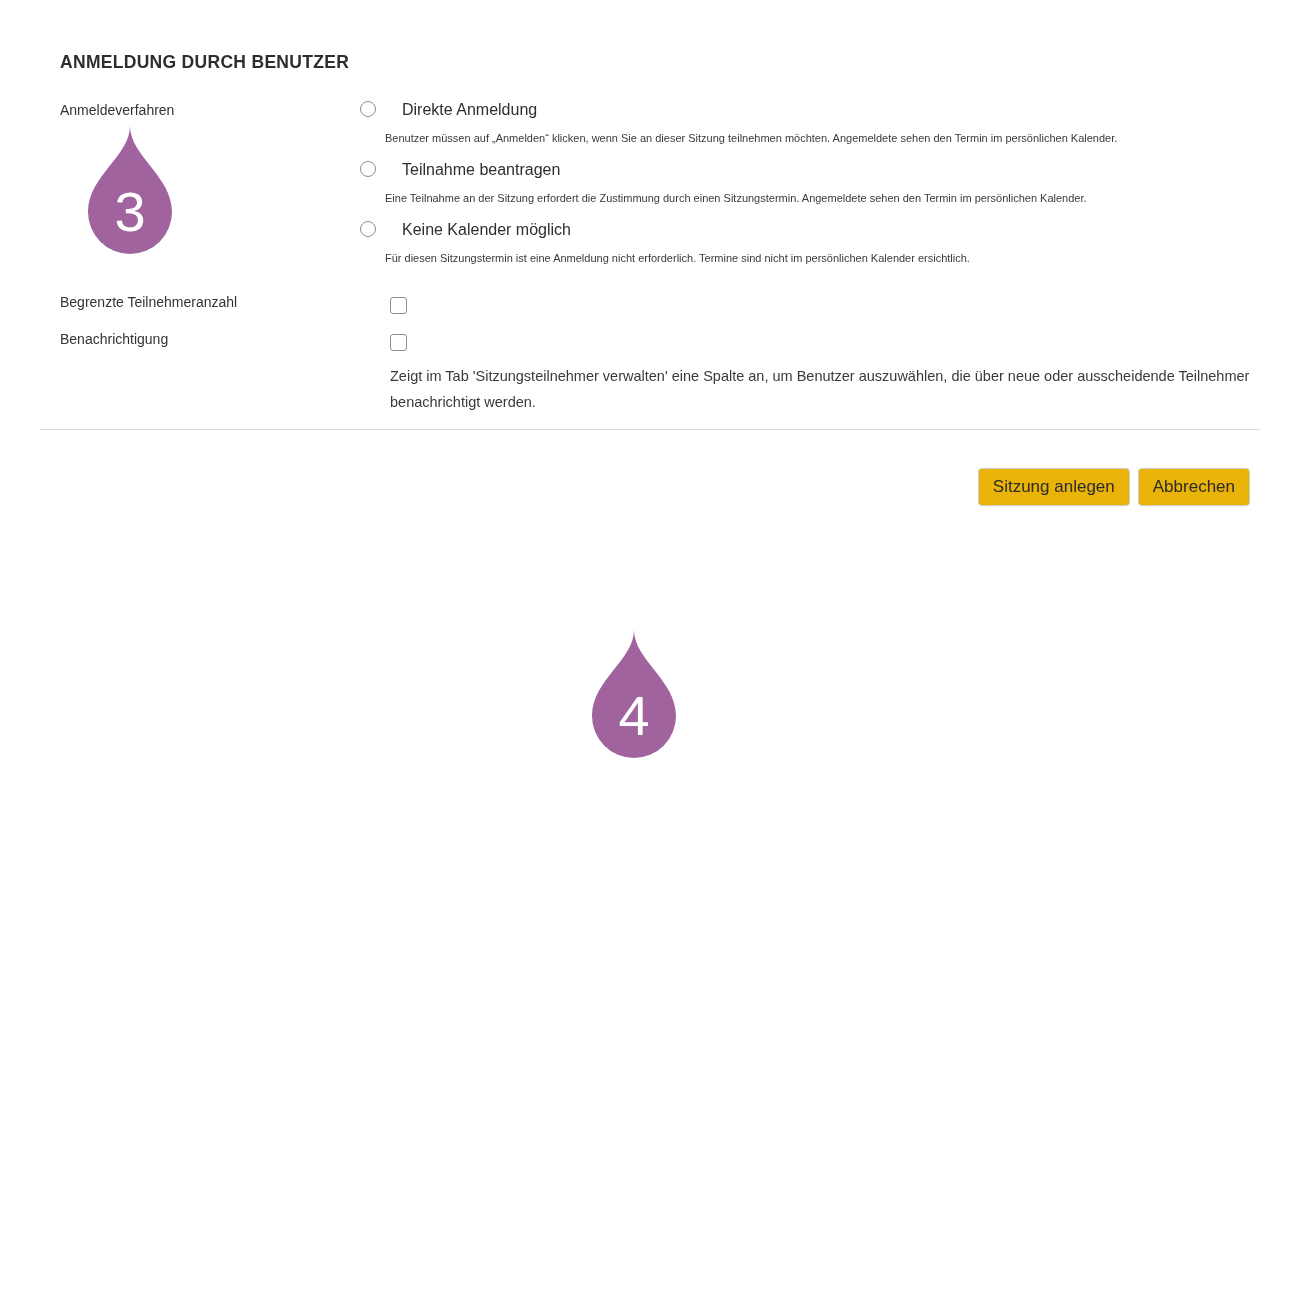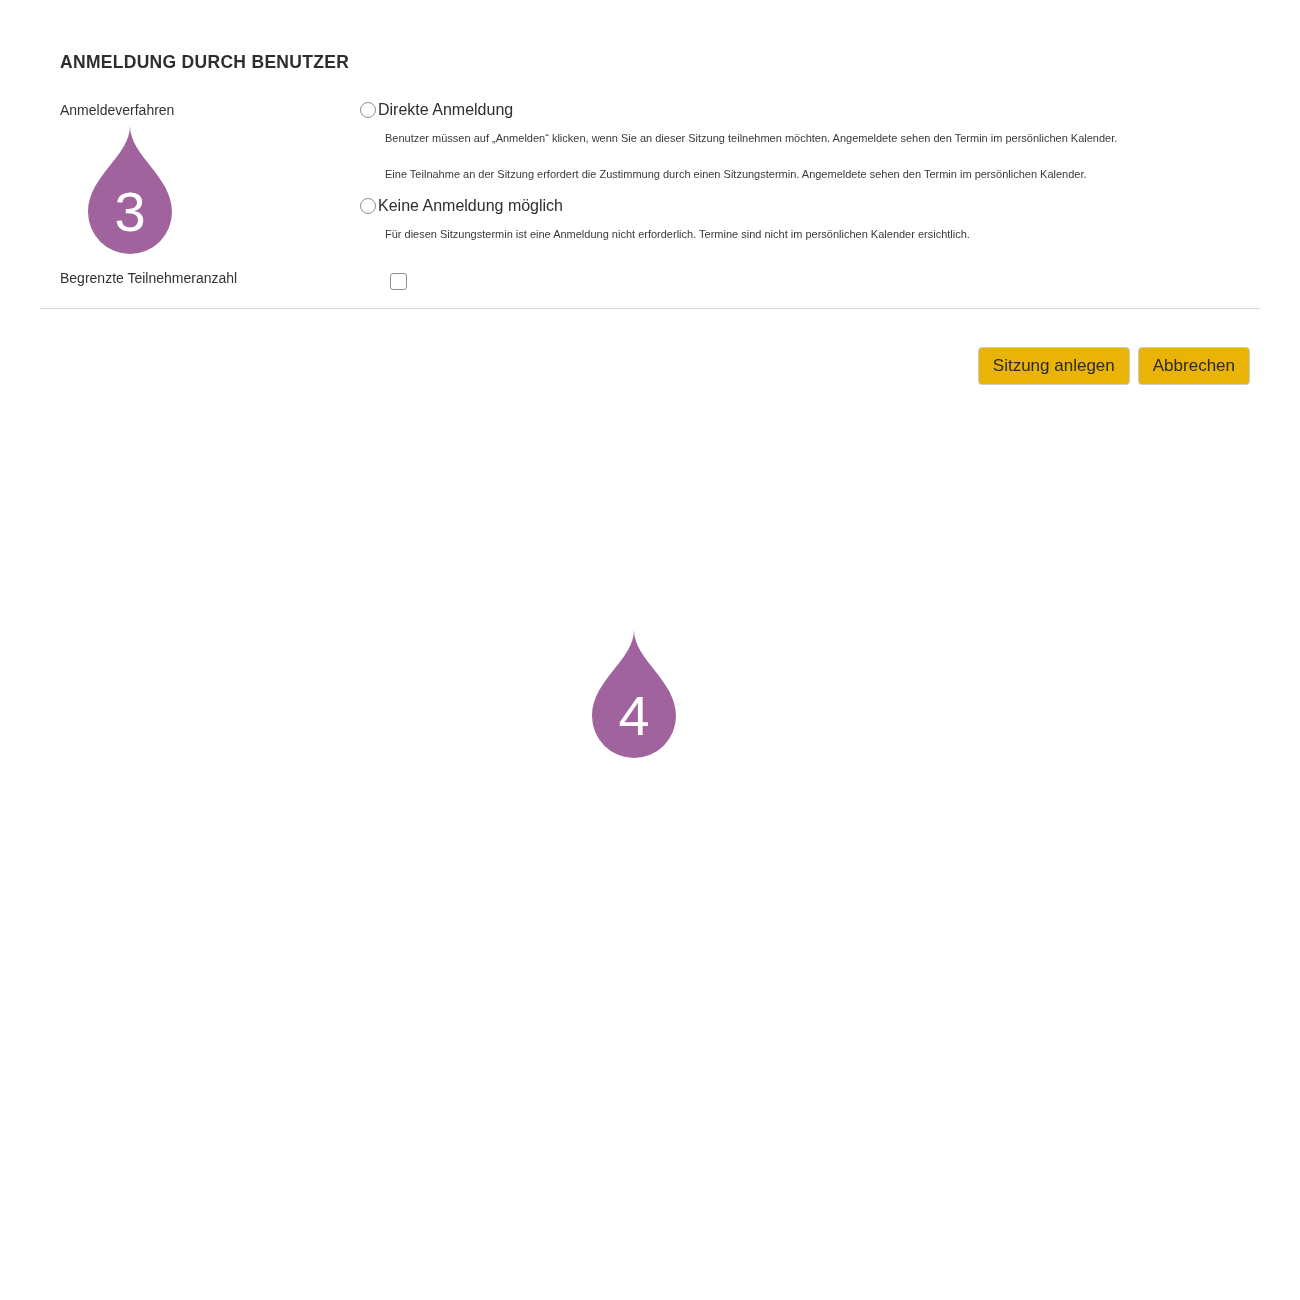--- a/index.html
+++ b/index.html
@@ -27,22 +27,21 @@
     grid-template-columns: 300px 1fr;
     align-items: start;
   }
   .field-label {
     font-size: 14px;
     color: #333333;
     padding-top: 1px;
   }
   .radio-option {
     display: flex;
-    align-items: center;
-    gap: 2px;
+    gap: 26px;
     margin-bottom: 6px;
     cursor: pointer;
   }
   .radio {
     width: 16px; height: 16px;
     border: 1px solid #8f8f8f;
     border-radius: 50%;
     background: #ffffff;
     flex: 0 0 auto;
     display: flex;
@@ -132,39 +131,50 @@
   <div class="form-row">
     <div class="field-label">Anmeldeverfahren</div>
     <div class="field-col">
 
       <div class="radio-option">
         <span class="radio"></span>
         <span class="radio-label">Direkte Anmeldung</span>
       </div>
       <div class="radio-desc">Benutzer müssen auf „Anmelden“ klicken, wenn Sie an dieser Sitzung teilnehmen möchten. Angemeldete sehen den Termin im persönlichen Kalender.</div>
 
+      <div class="radio-option">
+        <span class="radio"></span>
+        <span class="radio-label">Teilnahme beantragen</span>
+      </div>
       <div class="radio-desc">Eine Teilnahme an der Sitzung erfordert die Zustimmung durch einen Sitzungstermin. Angemeldete sehen den Termin im per­sönlichen Kalender.</div>
 
       <div class="radio-option">
         <span class="radio"></span>
-        <span class="radio-label">Keine Anmeldung möglich</span>
+        <span class="radio-label">Keine Kalender möglich</span>
       </div>
 
       <div class="radio-desc">Für diesen Sitzungstermin ist eine Anmeldung nicht erforderlich. Termine sind nicht im persönlichen Kalender ersichtlich.</div>
 
     </div>
   </div>
 
   <div class="form-row check-row">
     <div class="field-label">Begrenzte Teilnehmeranzahl</div>
     <div class="field-col">
       <span class="checkbox"></span>
     </div>
   </div>
 
+  <div class="form-row check-row">
+    <div class="field-label">Benachrichtigung</div>
+    <div class="field-col">
+      <span class="checkbox"></span>
+      <div class="check-desc">Zeigt im Tab 'Sitzungsteilnehmer verwalten' eine Spalte an, um Benutzer auszuwählen, die über neue oder ausscheidende Teil­nehmer benachrichtigt werden.</div>
+    </div>
+  </div>
 
   <hr class="divider">
 
   <div class="button-row">
     <button class="btn">Sitzung anlegen</button>
     <button class="btn">Abbrechen</button>
   </div>
 
   <svg id="marker-3" class="marker" viewBox="0 0 92 132">
     <path d="M46 2 C46 32 4 52 4 88 A42 42 0 1 0 88 88 C88 52 46 32 46 2 Z" fill="#a0639d"></path>

